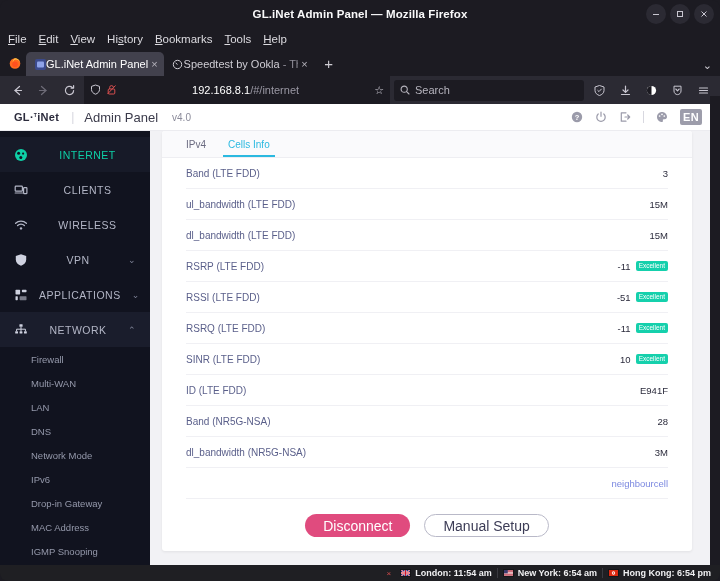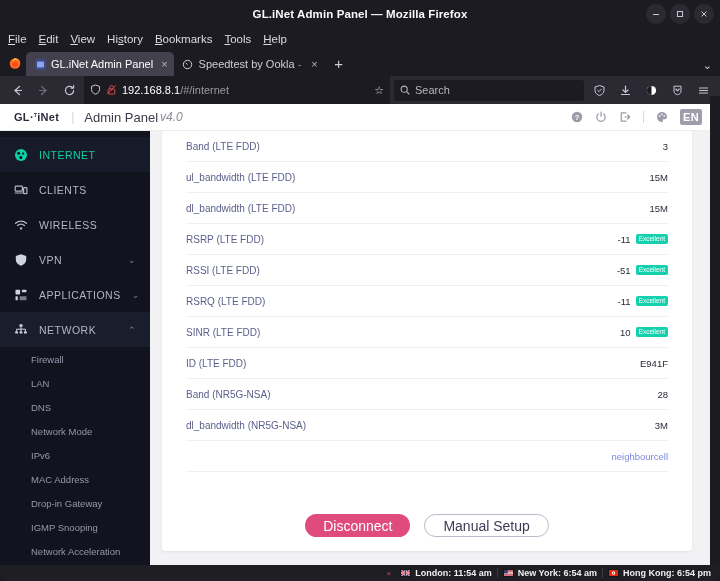--- a/index.html
+++ b/index.html
@@ -9,20 +9,21 @@
     font-family: "Liberation Sans", sans-serif;
     background: #1c1b22;
   }
 
   
   .window {
     width: 720px; height: 581px;
     background: #1c1b22;
     display: flex; flex-direction: column;
     position: relative;
+    text-align: center;
   }
   .titlebar {
     height: 28px; min-height: 28px;
     background: #1c1b22;
     display: flex; align-items: center; justify-content: center;
     position: relative;
     border-top-left-radius: 8px; border-top-right-radius: 8px;
   }
   .titlebar-title {
     color: #f9f9fa; font-size: 11.5px; font-weight: bold;
@@ -59,21 +60,21 @@
     padding: 0 6px 0 4px;
     position: relative;
   }
   .ffhome {
     width: 22px; height: 22px;
     display: flex; align-items: center; justify-content: center;
     margin-bottom: 2px;
   }
   .tab {
     height: 24px;
-    display: flex; align-items: center; gap: 5px;
+    display: flex; align-items: center; 
     padding: 0 6px 0 8px;
     border-radius: 5px 5px 0 0;
     font-size: 11px; color: #cfcdd4;
     max-width: 150px;
   }
   .tab.active { background: #42414d; color: #ffffff; }
   .tab-favicon {
     width: 12px; height: 12px; border-radius: 2px;
     flex-shrink: 0;
     display:flex; align-items:center; justify-content:center;
@@ -146,21 +147,21 @@
   .brand {
     font-size: 11px; font-weight: bold; color: #2b2b3c;
     letter-spacing: 0.3px;
     display: flex; align-items: baseline;
   }
   .brand .tmark { font-size: 5px; vertical-align: super; position: relative; top: -4px; }
   .brand-sep {
     color: #d6d6de; margin: 0 10px 0 12px; font-size: 12px;
   }
   .panel-title { font-size: 13px; color: #3a3a4a; }
-  .panel-ver { font-size: 12px; color: #8b8b9a; margin-left: 2px; font-style: italic; }
+  .panel-ver { font-size: 10px; color: #8b8b9a; margin-left: 14px; }
   .header-spacer { flex: 1 1 auto; }
   .hdr-icons { display: flex; align-items: center; gap: 12px; }
   .hdr-icon { color: #9b9baa; display: flex; align-items: center; }
   .hdr-divider { width: 1px; height: 12px; background: #d8d8e0; }
   .lang-badge {
     background: #9d9dab; color: #ffffff;
     font-size: 11px; font-weight: bold;
     padding: 2px 3px; border-radius: 2px;
     letter-spacing: 0.3px;
   }
@@ -555,34 +556,39 @@
                 <rect x="5.6" y="8.2" width="2.8" height="2.4" rx="0.5" fill="#cfd2e0"></rect>
                 <rect x="10" y="8.2" width="2.8" height="2.4" rx="0.5" fill="#cfd2e0"></rect>
               </svg>
           </span>
           <span class="nav-label">NETWORK</span>
           <span class="nav-chev">⌃</span>
         </div>
 
         <div>
           <div class="sub-item">Firewall</div>
+          <div class="sub-item">Multi-WAN</div>
           <div class="sub-item">LAN</div>
           <div class="sub-item">DNS</div>
           <div class="sub-item">Network Mode</div>
           <div class="sub-item">IPv6</div>
+          <div class="sub-item">Drop-in Gateway</div>
           <div class="sub-item">MAC Address</div>
-          <div class="sub-item">Drop-in Gateway</div>
           <div class="sub-item">IGMP Snooping</div>
           <div class="sub-item">Network Acceleration</div>
         </div>
       </div>
 
       <div class="main">
         <div class="card">
 
+          <div class="tabs">
+            <div class="tab-btn">IPv4</div>
+            <div class="tab-btn active">Cells Info</div>
+          </div>
 
           <div class="rows">
 
             <div class="row">
               <span class="row-label">Band (LTE FDD)</span>
               <span class="row-value">
                   <span>3</span>
                 </span>
             </div>
 

